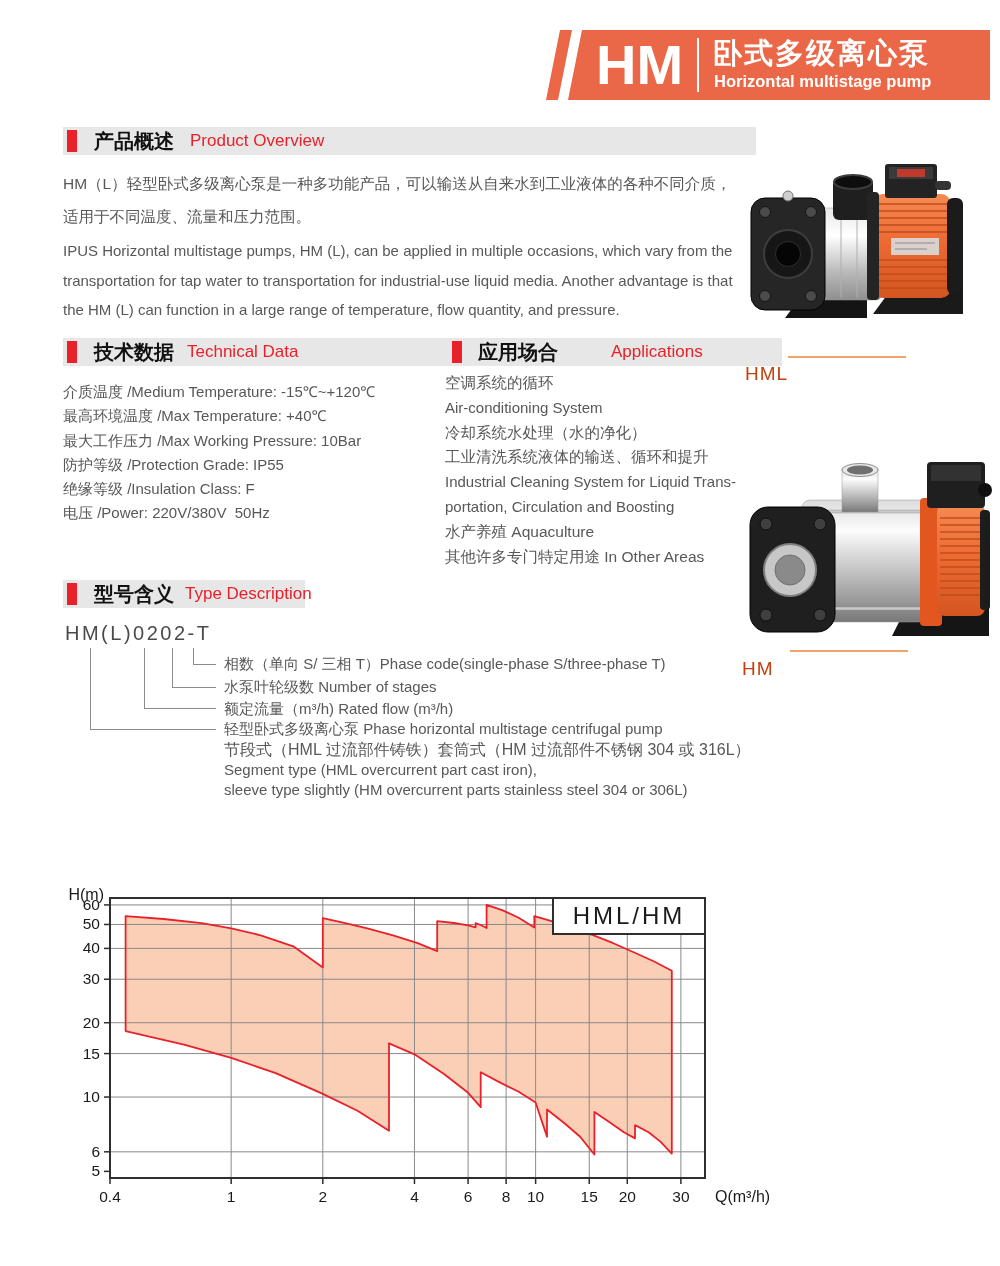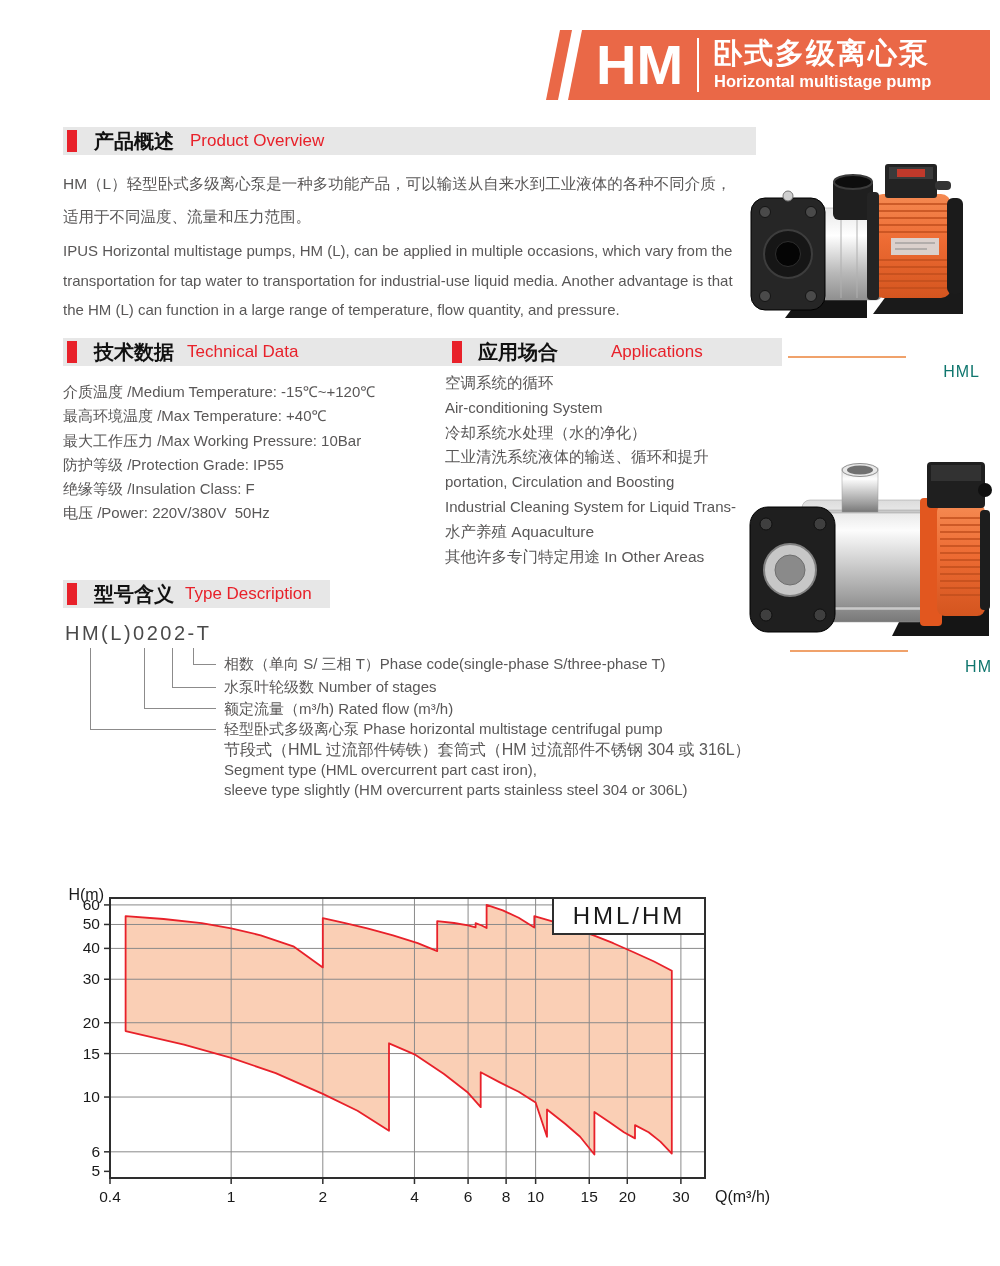--- a/index.html
+++ b/index.html
@@ -24,21 +24,21 @@
   .para{position:absolute;color:#595757;}
   .tech-list div{font-size:15px;line-height:24.3px;color:#595757;white-space:pre-wrap;}
   .app-list div{font-size:15px;line-height:24.8px;color:#595757;white-space:nowrap;}
   .app-list div.zh{font-size:15.5px;}
   
   .model-code{position:absolute;left:65px;top:622px;font-size:20px;letter-spacing:2.5px;color:#4a4a4a;}
   .branch{position:absolute;border-left:1px solid #8c8b8b;border-bottom:1px solid #8c8b8b;}
   .branch-text{position:absolute;left:224px;font-size:15px;color:#595757;white-space:nowrap;}
   
   .prod-line{position:absolute;height:2px;background:#F0A26B;}
-  .prod-caption{position:absolute;text-align:right;font-size:16px;color:#0f766e;letter-spacing:1px;}
+  .prod-caption{position:absolute;text-align:left;font-size:19px;color:#c2410c;letter-spacing:1px;}
   
   .tick{font:15.5px "Liberation Sans",sans-serif;fill:#1a1a1a;}
   .axis{font:16px "Liberation Sans",sans-serif;fill:#1a1a1a;}
   .legend{font:24px "Liberation Sans",sans-serif;letter-spacing:3px;fill:#1a1a1a;}
 </style>
 </head>
 <body>
 
 <div class="page">
 
@@ -77,27 +77,27 @@
       <div>防护等级 /Protection Grade: IP55</div>
       <div>绝缘等级 /Insulation Class: F</div>
       <div>电压 /Power: 220V/380V  50Hz</div>
     </div>
 
   <div class="abs app-list" style="left:445px;top:371px;width:300px;">
       <div class="zh">空调系统的循环</div>
       <div class="en">Air-conditioning System</div>
       <div class="zh">冷却系统水处理（水的净化）</div>
       <div class="zh">工业清洗系统液体的输送、循环和提升</div>
+      <div class="en">Industrial Cleaning System for Liquid Trans-</div>
       <div class="en">portation, Circulation and Boosting</div>
-      <div class="en">Industrial Cleaning System for Liquid Trans-</div>
       <div class="zh">水产养殖 Aquaculture</div>
       <div class="zh">其他许多专门特定用途 In Other Areas</div>
     </div>
 
-  <div class="secbar" style="left:63px;top:580px;width:242px;padding-left:25px;">
+  <div class="secbar" style="left:63px;top:580px;width:242px;">
     <span class="marker" style="left:4px;"></span>
     <span class="sec-zh" style="left:31px;">型号含义</span>
     <span class="sec-en" style="left:122px;">Type Description</span>
   </div>
 
   <div class="model-code">HM(L)0202-T</div>
 
   <div class="branch" style="left:193px;top:648px;width:22px;height:16px;"></div>
   <div class="branch" style="left:172px;top:648px;width:43px;height:39px;"></div>
   <div class="branch" style="left:144px;top:648px;width:71px;height:60px;"></div>

